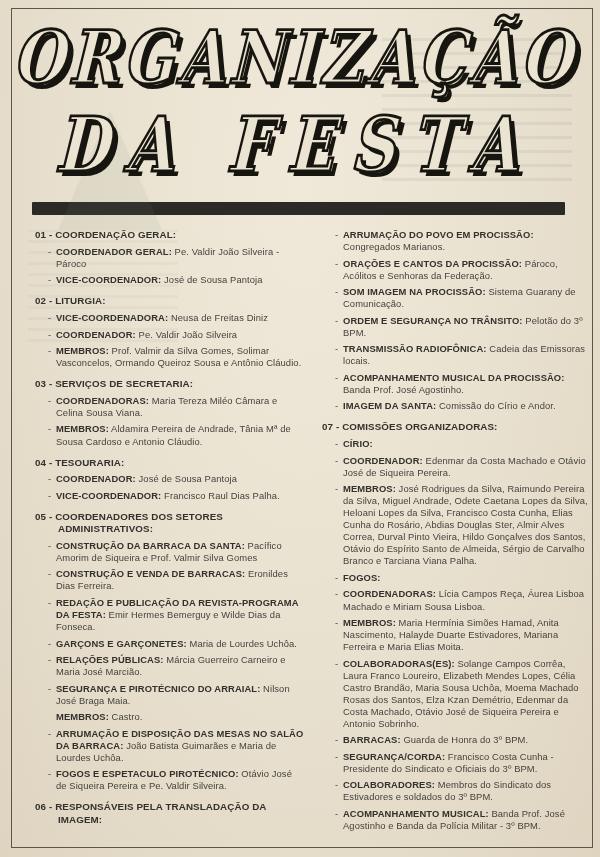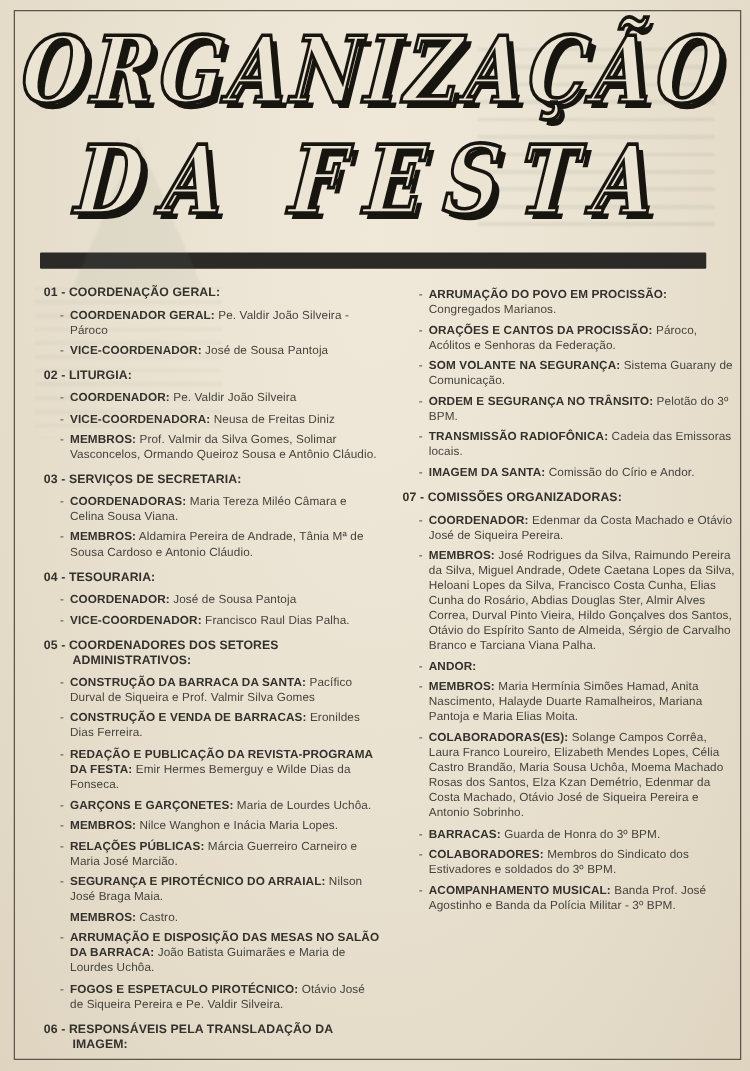--- a/index.html
+++ b/index.html
@@ -89,24 +89,24 @@
     <div class="sec-items">
   <p class="item"><span class="i-dash">-</span><b class="i-label">COORDENADOR GERAL:</b> <span class="i-text">Pe. Valdir João Silveira - Pároco</span></p>
 
   <p class="item"><span class="i-dash">-</span><b class="i-label">VICE-COORDENADOR:</b> <span class="i-text">José de Sousa Pantoja</span></p>
 </div>
   </div>
 
   <div class="sec">
     <p class="sec-title"><span class="sec-num">02</span><span> - </span><span class="sec-name">LITURGIA:</span></p>
     <div class="sec-items">
+  <p class="item"><span class="i-dash">-</span><b class="i-label">VICE-COORDENADORA:</b> <span class="i-text">Neusa de Freitas Diniz</span></p>
+
   <p class="item"><span class="i-dash">-</span><b class="i-label">COORDENADOR:</b> <span class="i-text">Pe. Valdir João Silveira</span></p>
 
-  <p class="item"><span class="i-dash">-</span><b class="i-label">VICE-COORDENADORA:</b> <span class="i-text">Neusa de Freitas Diniz</span></p>
-
   <p class="item"><span class="i-dash">-</span><b class="i-label">MEMBROS:</b> <span class="i-text">Prof. Valmir da Silva Gomes, Solimar Vasconcelos, Ormando Queiroz Sousa e Antônio Cláudio.</span></p>
 </div>
   </div>
 
   <div class="sec">
     <p class="sec-title"><span class="sec-num">03</span><span> - </span><span class="sec-name">SERVIÇOS DE SECRETARIA:</span></p>
     <div class="sec-items">
   <p class="item"><span class="i-dash">-</span><b class="i-label">COORDENADORAS:</b> <span class="i-text">Maria Tereza Miléo Câmara e Celina Sousa Viana.</span></p>
 
   <p class="item"><span class="i-dash">-</span><b class="i-label">MEMBROS:</b> <span class="i-text">Aldamira Pereira de Andrade, Tânia Mª de Sousa Cardoso e Antonio Cláudio.</span></p>
@@ -118,29 +118,28 @@
     <div class="sec-items">
   <p class="item"><span class="i-dash">-</span><b class="i-label">COORDENADOR:</b> <span class="i-text">José de Sousa Pantoja</span></p>
 
   <p class="item"><span class="i-dash">-</span><b class="i-label">VICE-COORDENADOR:</b> <span class="i-text">Francisco Raul Dias Palha.</span></p>
 </div>
   </div>
 
   <div class="sec">
     <p class="sec-title"><span class="sec-num">05</span><span> - </span><span class="sec-name">COORDENADORES DOS SETORES ADMINISTRATIVOS:</span></p>
     <div class="sec-items">
-  <p class="item"><span class="i-dash">-</span><b class="i-label">CONSTRUÇÃO DA BARRACA DA SANTA:</b> <span class="i-text">Pacífico Durval de Siqueira e Prof. Valmir Silva Gomes</span></p>
+  <p class="item"><span class="i-dash">-</span><b class="i-label">CONSTRUÇÃO DA BARRACA DA SANTA:</b> <span class="i-text">Pacífico Amorim de Siqueira e Prof. Valmir Silva Gomes</span></p>
 
   <p class="item"><span class="i-dash">-</span><b class="i-label">CONSTRUÇÃO E VENDA DE BARRACAS:</b> <span class="i-text">Eronildes Dias Ferreira.</span></p>
 
   <p class="item"><span class="i-dash">-</span><b class="i-label">REDAÇÃO E PUBLICAÇÃO DA REVISTA-PROGRAMA DA FESTA:</b> <span class="i-text">Emir Hermes Bemerguy e Wilde Dias da Fonseca.</span></p>
 
   <p class="item"><span class="i-dash">-</span><b class="i-label">GARÇONS E GARÇONETES:</b> <span class="i-text">Maria de Lourdes Uchôa.</span></p>
 
-  <p class="item"><span class="i-dash">-</span><b class="i-label">MEMBROS:</b> <span class="i-text">Nilce Wanghon e Inácia Maria Lopes.</span></p>
 
   <p class="item"><span class="i-dash">-</span><b class="i-label">RELAÇÕES PÚBLICAS:</b> <span class="i-text">Márcia Guerreiro Carneiro e Maria José Marcião.</span></p>
 
   <p class="item"><span class="i-dash">-</span><b class="i-label">SEGURANÇA E PIROTÉCNICO DO ARRAIAL:</b> <span class="i-text">Nilson José Braga Maia.</span></p>
 
   <p class="item"><span class="i-dash"></span><b class="i-label">MEMBROS:</b> <span class="i-text">Castro.</span></p>
 
   <p class="item"><span class="i-dash">-</span><b class="i-label">ARRUMAÇÃO E DISPOSIÇÃO DAS MESAS NO SALÃO DA BARRACA:</b> <span class="i-text">João Batista Guimarães e Maria de Lourdes Uchôa.</span></p>
 
   <p class="item"><span class="i-dash">-</span><b class="i-label">FOGOS E ESPETACULO PIROTÉCNICO:</b> <span class="i-text">Otávio José de Siqueira Pereira e Pe. Valdir Silveira.</span></p>
@@ -151,46 +150,50 @@
     <p class="sec-title"><span class="sec-num">06</span><span> - </span><span class="sec-name">RESPONSÁVEIS PELA TRANSLADAÇÃO DA IMAGEM:</span></p>
     <div class="sec-items"></div>
   </div>
 </section>
     <section class="col" id="col-1">
         <div class="sec-items loose">
   <p class="item"><span class="i-dash">-</span><b class="i-label">ARRUMAÇÃO DO POVO EM PROCISSÃO:</b> <span class="i-text">Congregados Marianos.</span></p>
 
   <p class="item"><span class="i-dash">-</span><b class="i-label">ORAÇÕES E CANTOS DA PROCISSÃO:</b> <span class="i-text">Pároco, Acólitos e Senhoras da Federação.</span></p>
 
-  <p class="item"><span class="i-dash">-</span><b class="i-label">SOM VOLANTE NA SEGURANÇA:</b> <span class="i-text">Sistema Guarany de Comunicação.</span></p>
+  <p class="item"><span class="i-dash">-</span><b class="i-label">SOM IMAGEM NA PROCISSÃO:</b> <span class="i-text">Sistema Guarany de Comunicação.</span></p>
 
   <p class="item"><span class="i-dash">-</span><b class="i-label">ORDEM E SEGURANÇA NO TRÂNSITO:</b> <span class="i-text">Pelotão do 3º BPM.</span></p>
 
   <p class="item"><span class="i-dash">-</span><b class="i-label">TRANSMISSÃO RADIOFÔNICA:</b> <span class="i-text">Cadeia das Emissoras locais.</span></p>
 
+  <p class="item"><span class="i-dash">-</span><b class="i-label">ACOMPANHAMENTO MUSICAL DA PROCISSÃO:</b> <span class="i-text">Banda Prof. José Agostinho.</span></p>
 
   <p class="item"><span class="i-dash">-</span><b class="i-label">IMAGEM DA SANTA:</b> <span class="i-text">Comissão do Círio e Andor.</span></p>
 </div>
   <div class="sec">
     <p class="sec-title"><span class="sec-num">07</span><span> - </span><span class="sec-name">COMISSÕES ORGANIZADORAS:</span></p>
     <div class="sec-items">
+  <p class="item"><span class="i-dash">-</span><b class="i-label">CÍRIO:</b> <span class="i-text"></span></p>
 
   <p class="item"><span class="i-dash">-</span><b class="i-label">COORDENADOR:</b> <span class="i-text">Edenmar da Costa Machado e Otávio José de Siqueira Pereira.</span></p>
 
   <p class="item"><span class="i-dash">-</span><b class="i-label">MEMBROS:</b> <span class="i-text">José Rodrigues da Silva, Raimundo Pereira da Silva, Miguel Andrade, Odete Caetana Lopes da Silva, Heloani Lopes da Silva, Francisco Costa Cunha, Elias Cunha do Rosário, Abdias Douglas Ster, Almir Alves Correa, Durval Pinto Vieira, Hildo Gonçalves dos Santos, Otávio do Espírito Santo de Almeida, Sérgio de Carvalho Branco e Tarciana Viana Palha.</span></p>
 
-  <p class="item"><span class="i-dash">-</span><b class="i-label">ANDOR:</b> <span class="i-text"></span></p>
-
-
-  <p class="item"><span class="i-dash">-</span><b class="i-label">MEMBROS:</b> <span class="i-text">Maria Hermínia Simões Hamad, Anita Nascimento, Halayde Duarte Ramalheiros, Mariana Pantoja e Maria Elias Moita.</span></p>
+  <p class="item"><span class="i-dash">-</span><b class="i-label">FOGOS:</b> <span class="i-text"></span></p>
+
+  <p class="item"><span class="i-dash">-</span><b class="i-label">COORDENADORAS:</b> <span class="i-text">Lícia Campos Reça, Áurea Lisboa Machado e Miriam Sousa Lisboa.</span></p>
+
+  <p class="item"><span class="i-dash">-</span><b class="i-label">MEMBROS:</b> <span class="i-text">Maria Hermínia Simões Hamad, Anita Nascimento, Halayde Duarte Estivadores, Mariana Ferreira e Maria Elias Moita.</span></p>
 
   <p class="item"><span class="i-dash">-</span><b class="i-label">COLABORADORAS(ES):</b> <span class="i-text">Solange Campos Corrêa, Laura Franco Loureiro, Elizabeth Mendes Lopes, Célia Castro Brandão, Maria Sousa Uchôa, Moema Machado Rosas dos Santos, Elza Kzan Demétrio, Edenmar da Costa Machado, Otávio José de Siqueira Pereira e Antonio Sobrinho.</span></p>
 
   <p class="item"><span class="i-dash">-</span><b class="i-label">BARRACAS:</b> <span class="i-text">Guarda de Honra do 3º BPM.</span></p>
 
+  <p class="item"><span class="i-dash">-</span><b class="i-label">SEGURANÇA/CORDA:</b> <span class="i-text">Francisco Costa Cunha - Presidente do Sindicato e Oficiais do 3º BPM.</span></p>
 
   <p class="item"><span class="i-dash">-</span><b class="i-label">COLABORADORES:</b> <span class="i-text">Membros do Sindicato dos Estivadores e soldados do 3º BPM.</span></p>
 
   <p class="item"><span class="i-dash">-</span><b class="i-label">ACOMPANHAMENTO MUSICAL:</b> <span class="i-text">Banda Prof. José Agostinho e Banda da Polícia Militar - 3º BPM.</span></p>
 </div>
   </div>
 </section>
   </main>
 </div>
 

